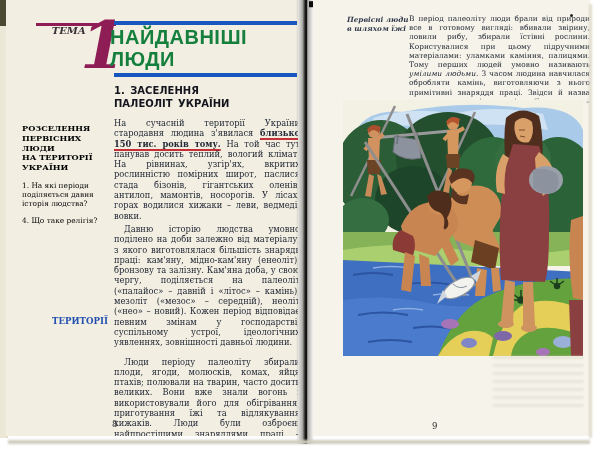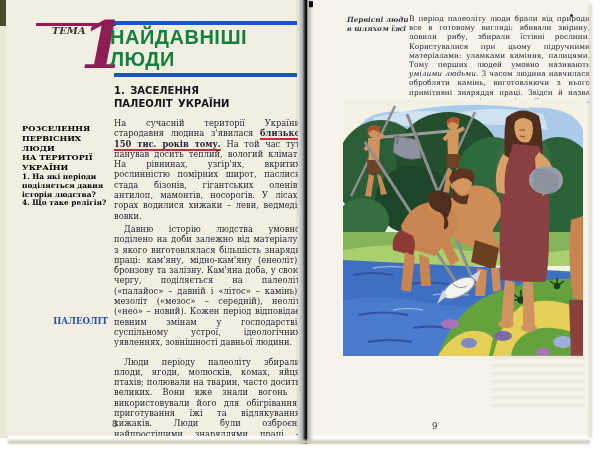--- a/index.html
+++ b/index.html
@@ -27,21 +27,21 @@
     font-style:italic;font-weight:bold;font-size:66px;line-height:66px;color:#8e1d56;}
   .blue-rule{position:absolute;left:108px;width:183px;height:4px;background:#1757bf;}
   #title-block{position:absolute;left:104px;top:26px;font-family:Liberation Sans, sans-serif;
     font-weight:bold;font-size:20px;line-height:22px;letter-spacing:.5px;color:#15803d;}
   #section-heading{position:absolute;left:108px;top:84px;font-family:"DejaVu Sans",sans-serif;
     font-weight:bold;font-size:10px;line-height:13px;color:#14141d;word-spacing:2px;}
 
   
   #sidebar{position:absolute;left:16px;top:124px;width:86px;text-align:left;color:#000000;}
   #sidebar-heading{font-family:"DejaVu Serif",serif;font-weight:bold;font-size:8.2px;line-height:9.8px;}
-  .question{font-family:"DejaVu Serif",serif;font-weight:bold;font-size:7.4px;line-height:8.8px;}
+  .question{font-family:"DejaVu Serif",serif;font-weight:normal;font-size:7.4px;line-height:8.8px;margin-top:9px;}
   #paleolith-label{position:absolute;left:16px;top:316px;width:86px;text-align:right;
     font-family:"DejaVu Serif",serif;font-weight:bold;font-size:8.6px;color:#2450b0;}
 
   
   #main-text{position:absolute;left:108px;top:118px;width:186px;
     font-size:8.3px;line-height:10.3px;color:#232836;text-align:justify;hyphens:auto;}
   #main-text p{margin:0;}
   #main-text p + p{margin-top:3px;text-indent:10px;}
   #para-3{margin-top:9px !important;}
   .hl{font-weight:bold;text-decoration:underline;text-decoration-color:#c62f35;
@@ -90,21 +90,21 @@
       <div id="sidebar-heading">
         <div>РОЗСЕЛЕННЯ</div>
         <div>ПЕРВІСНИХ</div>
         <div>ЛЮДИ</div>
         <div>НА ТЕРИТОРІЇ</div>
         <div>УКРАЇНИ</div>
       </div>
       <div class="question">1. На які періоди поділяється давня історія людства?</div>
       <div class="question">4. Що таке релігія?</div>
     </div>
-    <div id="paleolith-label">ПАЛЕОЛІТ</div>
+    <div id="paleolith-label">ТЕРИТОРІЇ</div>
 
     <div id="main-text">
       <p><span>На сучасній території України стародавня людина з'явилася </span><span class="hl">близько 150 тис. років тому.</span><span> На той час тут панував досить теплий, вологий клімат. На рівнинах, узгір'ях, вкритих рослинністю помірних широт, паслися стада бізонів, гігантських оленів, антилоп, мамонтів, носорогів. У лісах, горах водилися хижаки – леви, ведмеді, вовки.</span></p>
       <p>Давню історію людства умовно поділено на доби залежно від матеріалу, з якого виготовлялася більшість знарядь праці: кам'яну, мідно-кам'яну (енеоліт), бронзову та залізну. Кам'яна доба, у свою чергу, поділяється на палеоліт («палайос» – давній і «літос» – камінь), мезоліт («мезос» – середній), неоліт («нео» – новий). Кожен період відповідає певним змінам у господарстві, суспільному устрої, ідеологічних уявленнях, зовнішності давньої людини.</p>
       <p id="para-3">Люди періоду палеоліту збирали плоди, ягоди, молюсків, комах, яйця птахів; полювали на тварин, часто досить великих. Вони вже знали вогонь і використовували його для обігрівання, приготування їжі та відлякування хижаків. Люди були озброєні найпростішими знаряддями праці – загостреними палицями, рогатинами, дрючками й масивними крем'яними рубилами. Рубило виготовлялося шляхом оббивання каменя з двох боків. Воно ма-</p>
     </div>
 
     <div id="pagenum-left" class="pagenum">8</div>
   </div>
 

